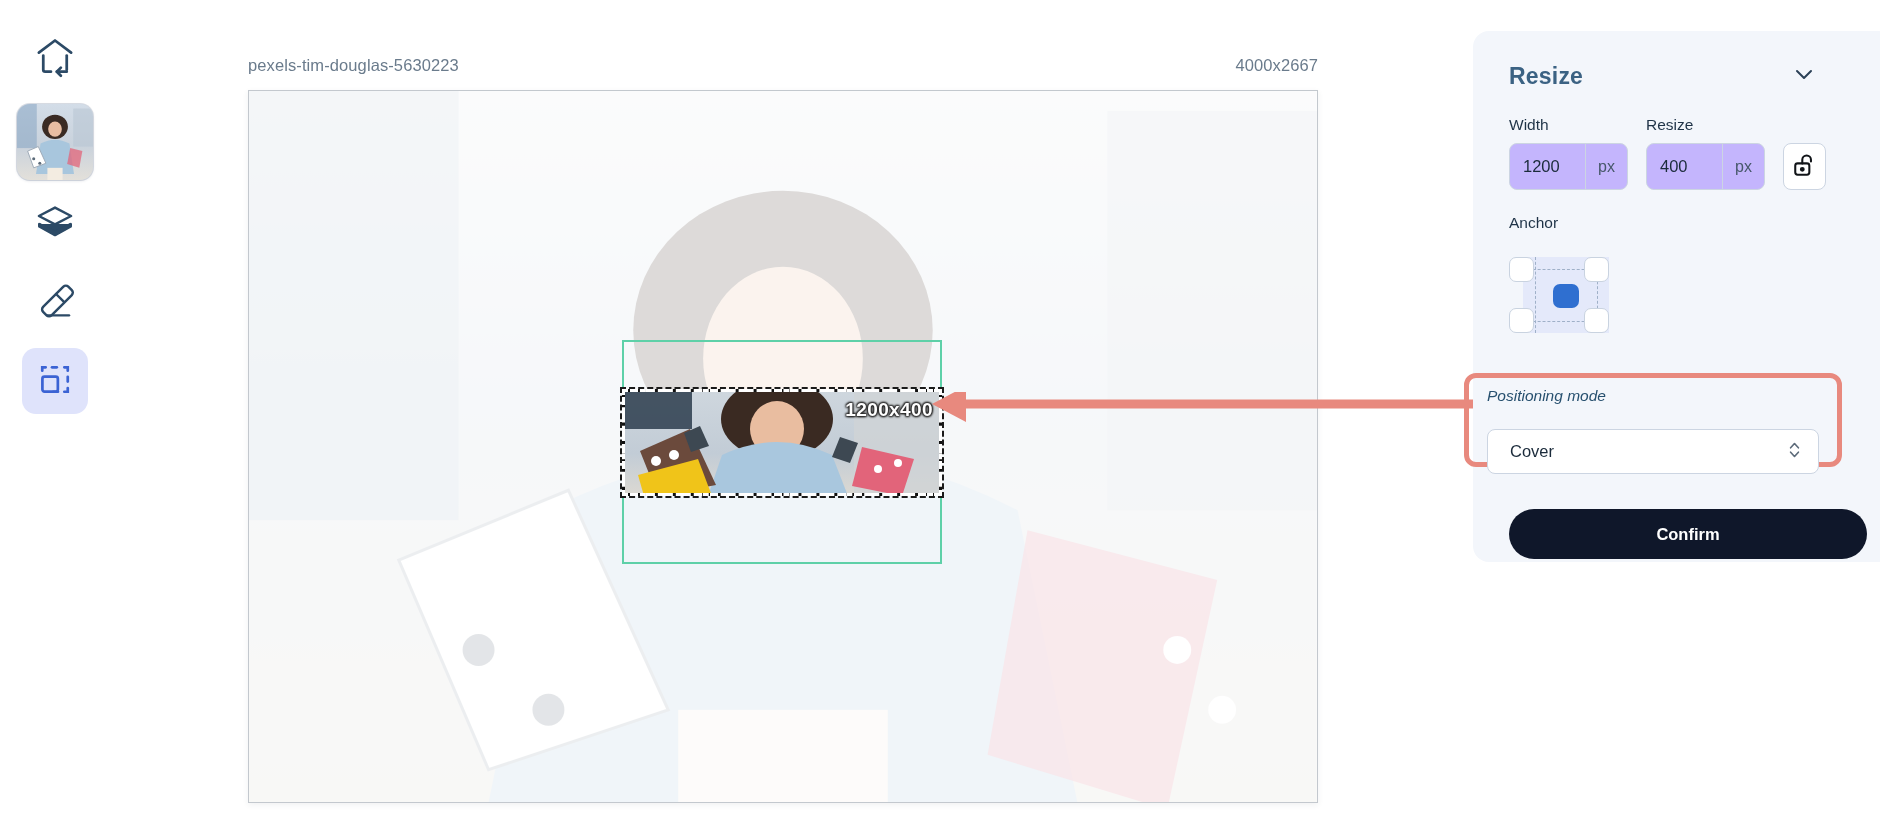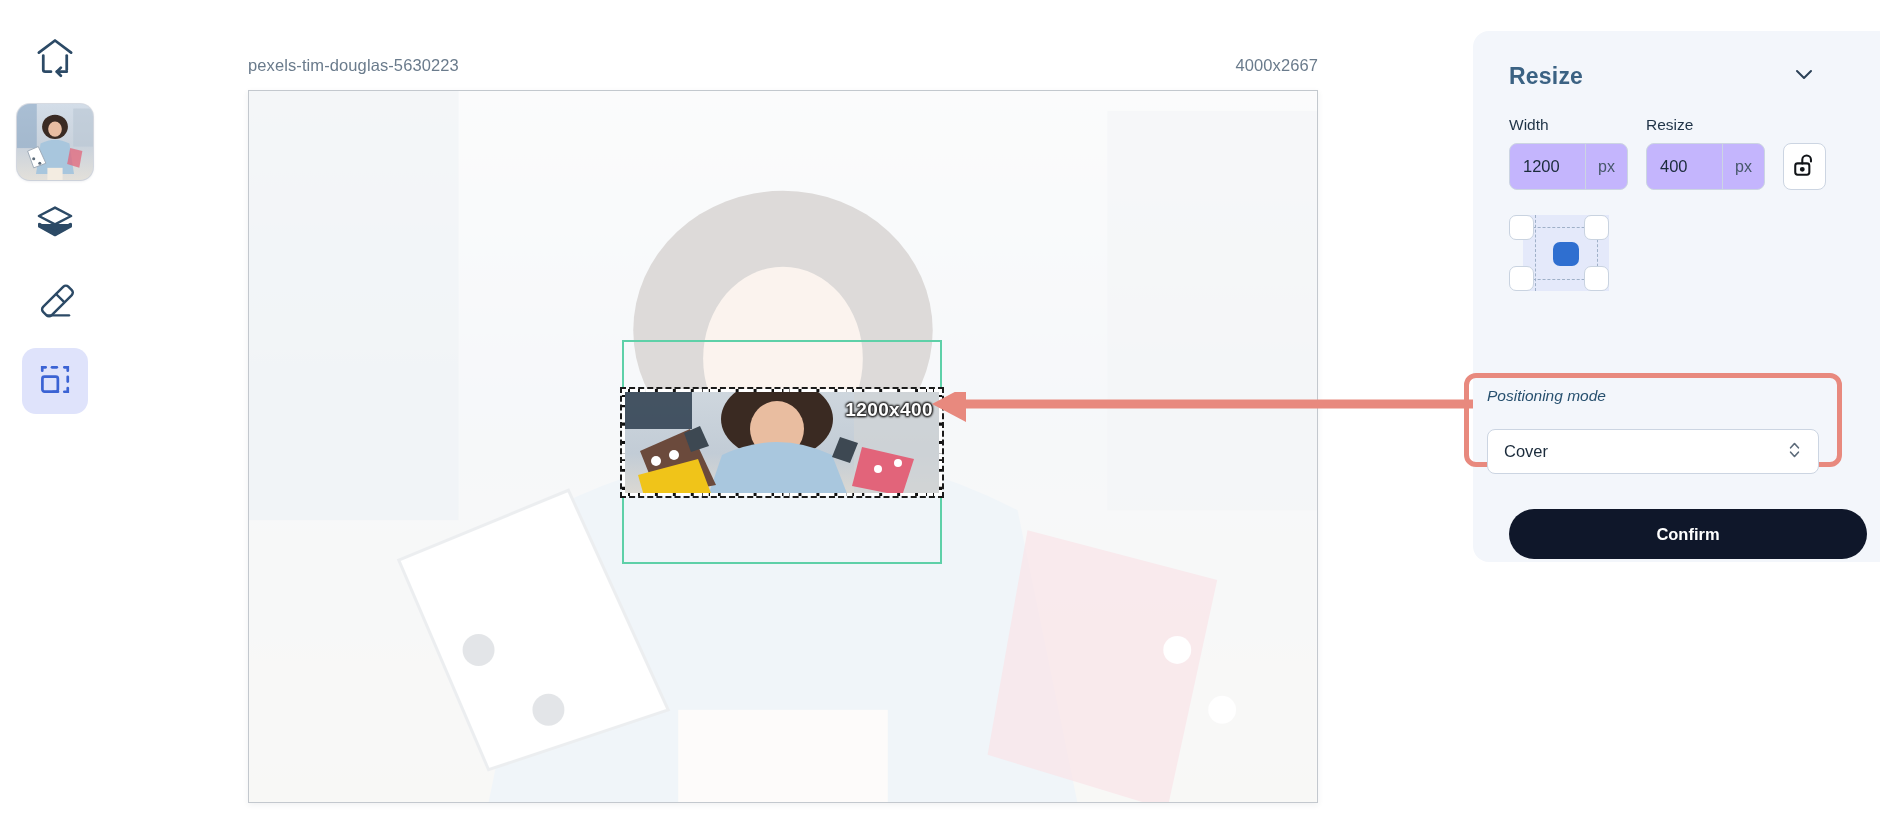--- a/index.html
+++ b/index.html
@@ -173,21 +173,21 @@
   #positioning-block {
     position: absolute; left: -9px; top: 342px;
     width: 378px; height: 94px;
     border: 5px solid #e8897e; border-radius: 12px;
     padding: 9px 18px 0 18px;
   }
   .pm-label { font-size: 15.5px; color: #27506f; margin-bottom: 24px; font-style: italic; }
   .pm-select {
     height: 45px; border: 1px solid #ccd5e2; border-radius: 8px; background: #fff;
     display: flex; align-items: center; justify-content: space-between;
-    padding: 0 16px 0 16px; cursor: pointer;
+    padding: 0 16px 0 22px; cursor: pointer;
   }
   .pm-select span { font-size: 16.5px; color: #1b2b3b; }
 
   #confirm-button {
     position: absolute; left: 36px; top: 478px;
     width: 358px; height: 50px;
     background: #0f172a; color: #fff; border: none; border-radius: 25px;
     font-family: "Liberation Sans", sans-serif;
     font-size: 16.5px; font-weight: bold; cursor: pointer;
   }
@@ -373,20 +373,21 @@
         <span>
           <svg width="26" height="26" viewBox="0 0 24 24" fill="none" stroke="#111418" stroke-width="1.9" stroke-linecap="round" stroke-linejoin="round">
             <rect x="3" y="10.5" width="13" height="10.5" rx="2.2"></rect>
             <path d="M9.5 10.5V7.2a4 4 0 0 1 8 0v1.6"></path>
             <circle cx="9.5" cy="16" r="1.3" fill="#111418"></circle>
           </svg>
         </span>
       </div>
     </div>
 
+    <div class="anchor-label">Anchor</div>
 
     <div id="anchor-widget">
       <div class="anchor-field"></div>
       <div class="anchor-dash-h" style="top:23px"></div>
       <div class="anchor-dash-h" style="top:75px"></div>
       <div class="anchor-dash-v" style="left:26px"></div>
       <div class="anchor-dash-v" style="left:88px"></div>
       <div class="anchor-handle" style="left:0;top:11px"></div>
       <div class="anchor-handle" style="left:75px;top:11px"></div>
       <div class="anchor-handle" style="left:0;top:62px"></div>

